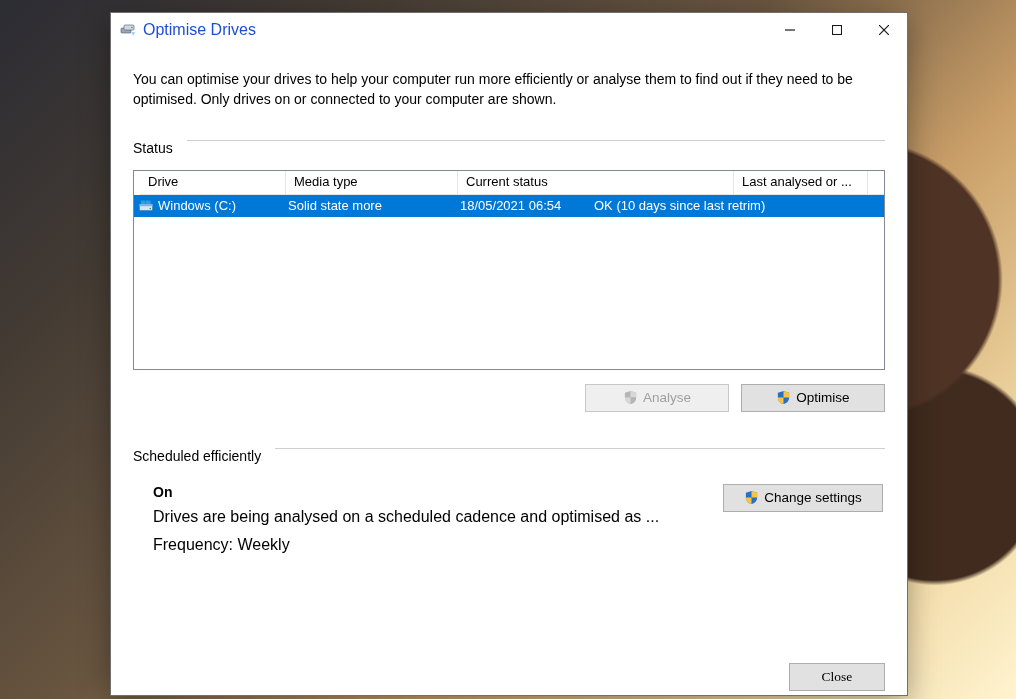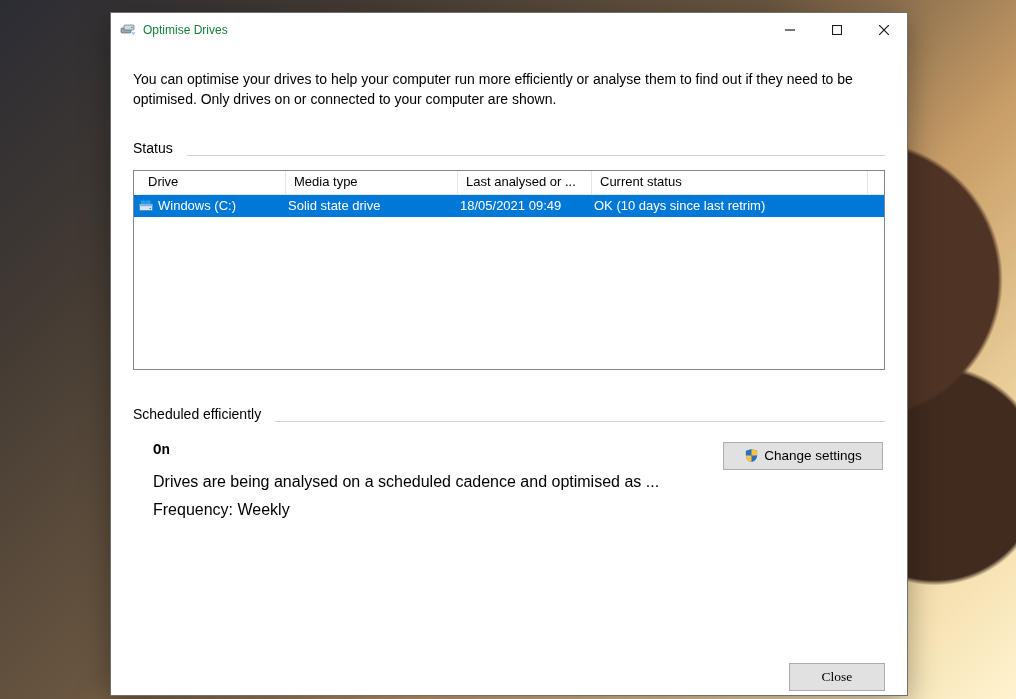--- a/index.html
+++ b/index.html
@@ -33,22 +33,22 @@
   
   .titlebar {
     height: 34px;
     display: flex;
     align-items: center;
     padding-left: 9px;
     background: #ffffff;
   }
   .titlebar .title {
     margin-left: 7px;
-    font-size: 12px;
-    color: #15803d;
+    font-size: 16px;
+    color: #1d4ed8;
   }
   .winbtns {
     margin-left: auto;
     display: flex;
     height: 100%;
   }
   .winbtn {
     width: 47px;
     display: flex; align-items: center; justify-content: center;
     color: #1b1b1b;
@@ -63,21 +63,21 @@
     display: flex;
     flex-direction: column;
   }
   .intro {
     font-size: 14px;
     color: #000;
     line-height: 1.45;
     margin-bottom: 30px;
   }
   .section-label {
-    display: flex; align-items: flex-end; gap: 14px;
+    display: flex; align-items: flex-start; gap: 14px;
     margin-bottom: 14px;
   }
   .section-label span {
     font-size: 14px;
     color: #000;
     white-space: nowrap;
   }
   .section-label .hr {
     flex: 1; height: 1px; background: #d0d0d0;
   }
@@ -165,21 +165,21 @@
   
   .sched {
     margin-top: 36px;
   }
   .sched-body {
     display: flex;
     gap: 20px;
     padding: 6px 2px 0 20px;
   }
   .sched-text { flex: 1; }
-  .sched-text .on { font-weight: 600; font-size: 14px; margin-bottom: 15px; font-family: Liberation Mono, monospace; }
+  .sched-text .on { font-weight: 600; font-size: 14px; margin-bottom: 8px; }
   .sched-text .line { font-size: 16px; margin-bottom: 10px; }
   .sched-btn-wrap { padding-top: 0; }
 
   .footer {
     margin-top: auto;
     display: flex;
     justify-content: flex-end;
     padding-top: 20px;
   }
 
@@ -234,43 +234,66 @@
 
     <div class="section-label">
       <span>Status</span>
       <div class="hr"></div>
     </div>
 
     <div class="drive-box">
       <div class="drive-head">
         <div class="col c1">Drive</div>
         <div class="col c2">Media type</div>
+        <div class="col c4">Current status</div>
         <div class="col c3">Last analysed or ...</div>
-        <div class="col c4">Current status</div>
         <div class="col c5"></div>
       </div>
       <div class="drive-row">
         <div class="cell c1">
           <span class="drive-icon">
             <svg viewBox="0 0 16 16">
               <rect x="1.5" y="6" width="13" height="6.5" rx="1" fill="#d7e6f5" stroke="#4a7db5" stroke-width="0.7"></rect>
               <rect x="1.5" y="6" width="13" height="2.2" fill="#7fb3e6"></rect>
               <rect x="3" y="2.5" width="4.5" height="3.5" fill="#29a0e0"></rect>
               <rect x="8" y="2.5" width="4.5" height="3.5" fill="#29a0e0"></rect>
               <circle cx="12.3" cy="10.5" r="0.8" fill="#2b8a3e"></circle>
             </svg>
           </span>
           <span>Windows (C:)</span>
         </div>
-        <div class="cell c2">Solid state drive</div>
-        <div class="cell c3">18/05/2021 09:49</div>
+        <div class="cell c2">Solid state more</div>
+        <div class="cell c3">18/05/2021 06:54</div>
         <div class="cell c4">OK (10 days since last retrim)</div>
       </div>
     </div>
 
+    <div class="btn-row">
+      <button class="btn" disabled="">
+        <span class="shield dim">
+          <svg viewBox="0 0 16 16">
+            <path d="M8 1 L14 3 V8 C14 12 11 14.5 8 15 C5 14.5 2 12 2 8 V3 Z" fill="#4a8fe1"></path>
+            <path d="M8 1 L14 3 V8 H8 Z" fill="#f9c440"></path>
+            <path d="M8 8 H14 C14 12 11 14.5 8 15 Z" fill="#4a8fe1"></path>
+            <path d="M8 8 V15 C5 14.5 2 12 2 8 Z" fill="#f9c440"></path>
+          </svg>
+        </span>
+        <span>Analyse</span>
+      </button>
+      <button class="btn">
+        <span class="shield">
+          <svg viewBox="0 0 16 16">
+            <path d="M8 1 L14 3 V8 C14 12 11 14.5 8 15 C5 14.5 2 12 2 8 V3 Z" fill="#2670c5"></path>
+            <path d="M8 1 L14 3 V8 H8 Z" fill="#f9c440"></path>
+            <path d="M8 8 V15 C5 14.5 2 12 2 8 H8 Z" fill="#f9c440"></path>
+          </svg>
+        </span>
+        <span>Optimise</span>
+      </button>
+    </div>
 
     <div class="sched">
       <div class="section-label">
         <span>Scheduled efficiently</span>
         <div class="hr"></div>
       </div>
       <div class="sched-body">
         <div class="sched-text">
           <div class="on">On</div>
           <div class="line">Drives are being analysed on a scheduled cadence and optimised as ...</div>

